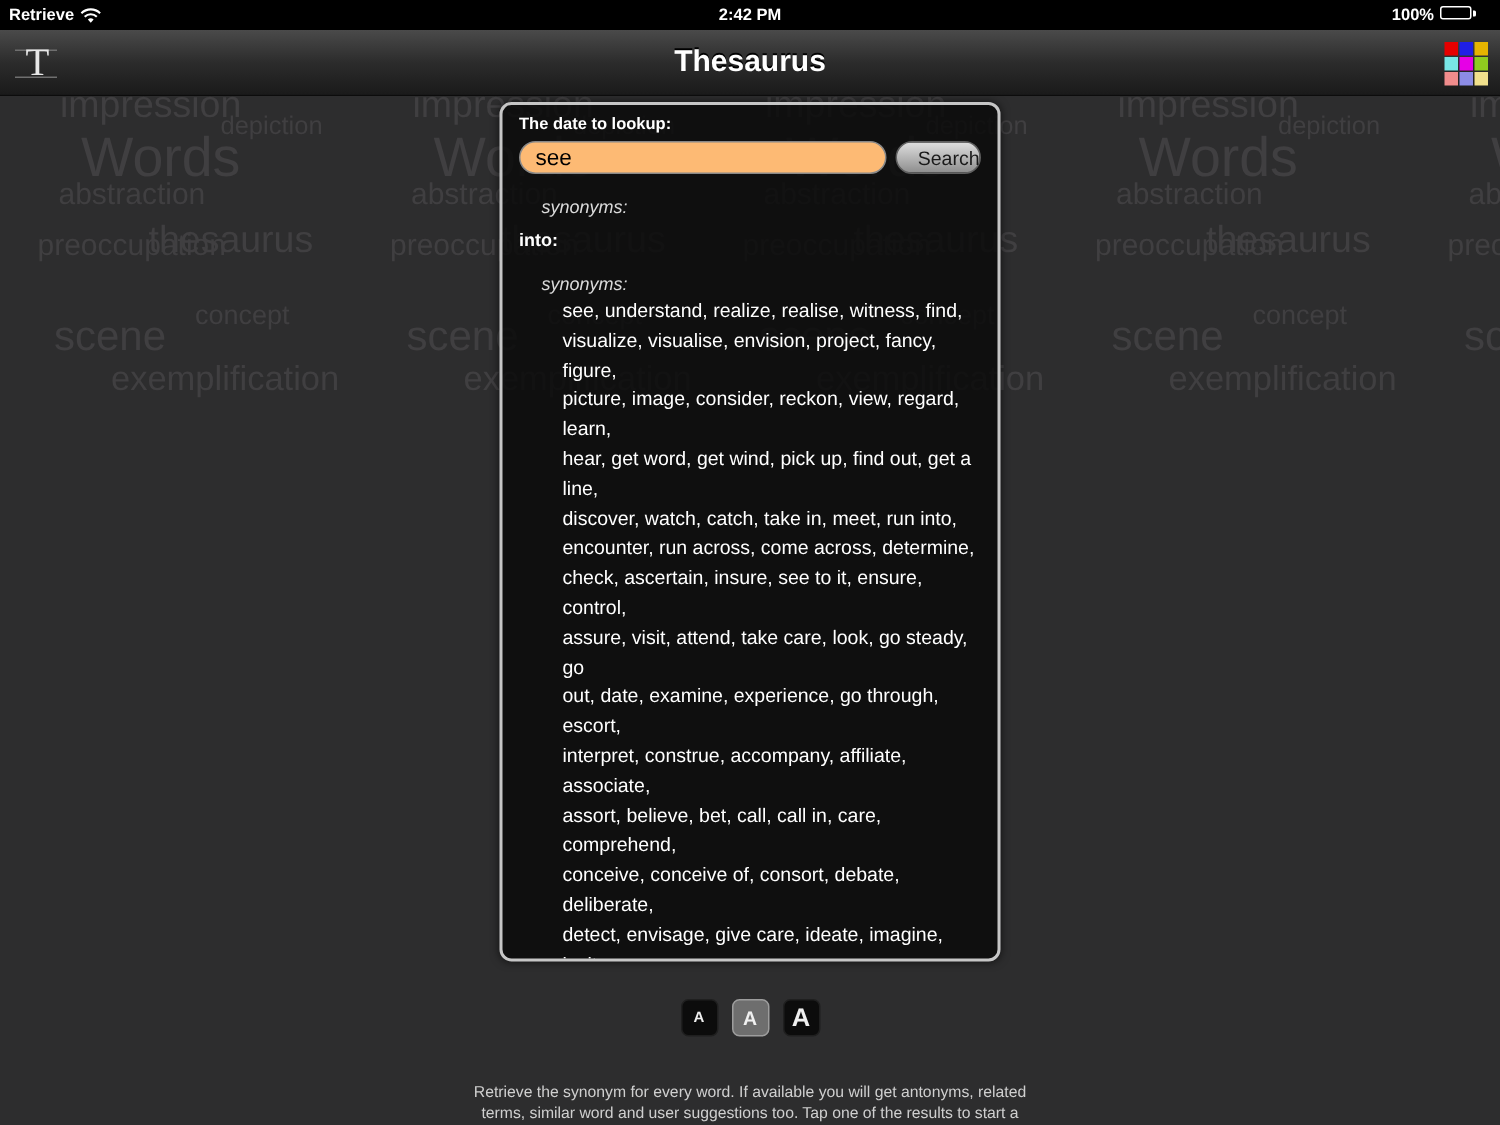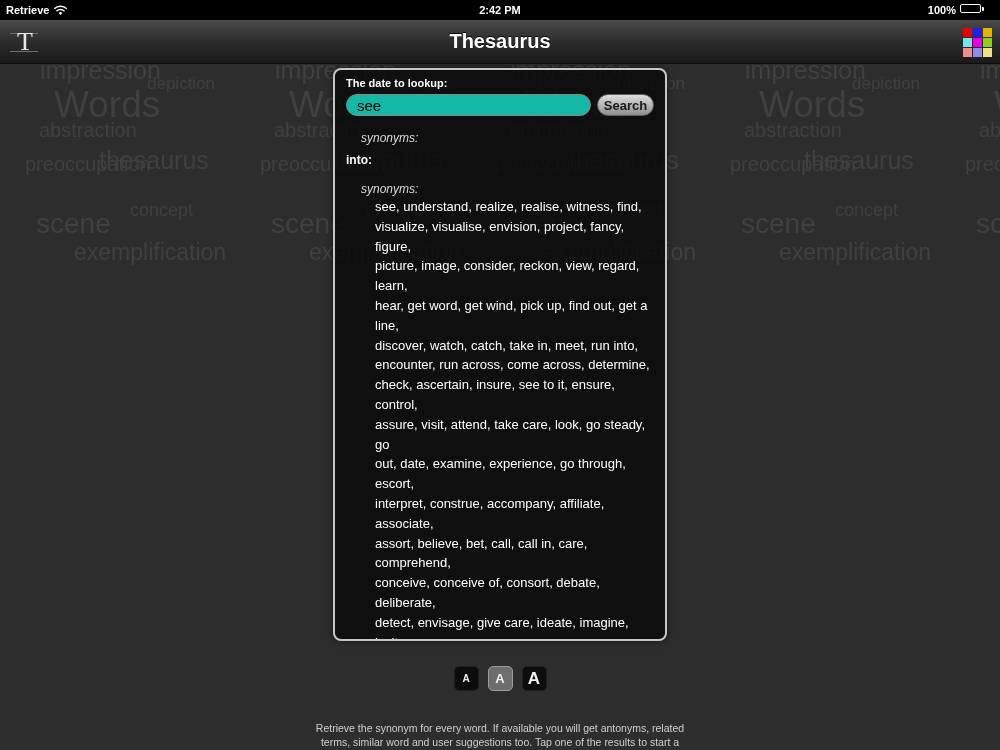--- a/index.html
+++ b/index.html
@@ -46,25 +46,25 @@
   .grid-icon { position:absolute; right:8px; top:8px; width:29px; height:29px;
     display:grid; grid-template-columns:repeat(3,1fr); gap:1px; }
   .grid-icon span { width:9px; height:9px; }
 
   
   .panel { position:absolute; left:333px; top:68px; width:334px; height:573px; z-index:2;
     background:rgba(10,10,10,0.84); border:2px solid #c6c6c6; border-radius:8px;
     padding:8px 11px; color:#fff; overflow:hidden; box-shadow:0 0 6px rgba(0,0,0,0.6); }
   .lookup-label { font-size:11px; font-weight:bold; line-height:11px; margin-bottom:5px; }
   .search-row { display:flex; align-items:center; gap:6px; }
-  .search-input { flex:1; height:22px; border:1px solid #888; border-radius:12px; background:#14b8a6;
+  .search-input { flex:1; height:22px; border:1px solid #888; border-radius:12px; background:#fdba74;
     font-size:15px; padding:0 10px; color:#000; outline:none; font-family:"Liberation Sans", sans-serif; }
   .btn-gray { background:linear-gradient(#dedede, #8e8e8e); border:1px solid #5f5f5f;
-    color:#1a1a1a; font-weight:bold; border-radius:11px; cursor:pointer;
-    font-family:"Liberation Sans", sans-serif; }
+    color:#1a1a1a; font-weight:normal; border-radius:11px; cursor:pointer;
+    font-family:"Liberation Sans", sans-serif;text-align:right; }
   .search-btn { height:22px; width:57px; font-size:13px; }
   .pos-label { font-size:12px; font-weight:bold; line-height:13px; margin-top:9px; }
   .syn-label { font-size:12px; font-style:italic; color:#dadada; line-height:13px; margin-left:15px; margin-top:16px; }
   .word-line { font-size:13px; line-height:17px; margin-left:29px; margin-top:2px; }
   .syn-list { font-size:13px; line-height:19.8px; margin-left:29px; margin-top:1px; white-space:pre-line; }
 
   
   .font-size-row { position:absolute; top:666px; left:0; right:0; display:flex;
     justify-content:center; align-items:center; gap:9px; z-index:2; }
   .fs-btn { width:25px; height:25px; border-radius:5px; background:#0c0c0c; border:1px solid #1f1f1f;

